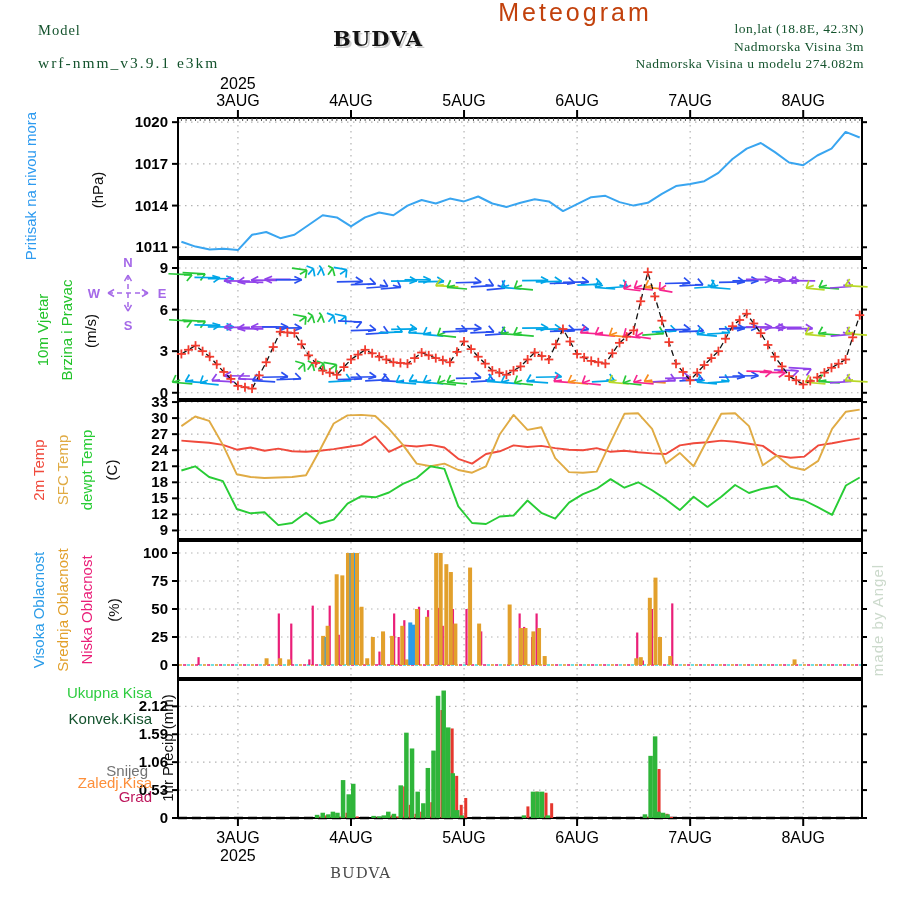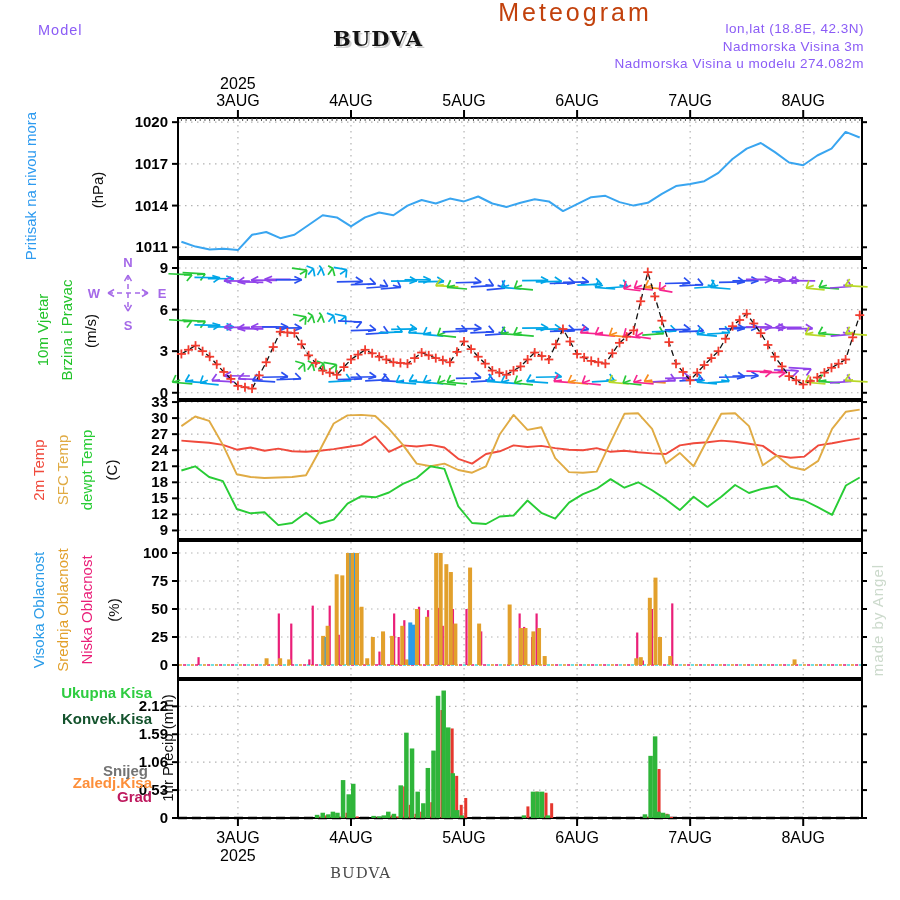--- a/index.html
+++ b/index.html
@@ -4,29 +4,29 @@
 <style>
   html,body{margin:0;padding:0;background:#fff;}
   .stage{position:relative;width:900px;height:900px;background:#fff;overflow:hidden;
          font-family:"Liberation Sans",sans-serif;}
   .stage svg{position:absolute;left:0;top:0;}
   .txt{position:absolute;white-space:nowrap;}
   .ctr{transform:translate(-50%,-50%);}
   .rot{transform:translate(-50%,-50%) rotate(-90deg);}
   .rt{text-align:center;}
   .hdr-meteogram{font-size:25px;letter-spacing:3px;color:#c2410c;}
-  .hdr-purple{color:#8b5cf6;}
+  .hdr-purple{color:#14532d;font-family:Liberation Serif, serif;}
   .hdr-model{font-size:14.5px;letter-spacing:1px;}
   .hdr-model-value{font-size:15.5px;letter-spacing:2px;}
   .hdr-right{font-size:13.5px;letter-spacing:0.5px;}
   .hdr-station{font-family:"DejaVu Serif","Liberation Serif",serif;font-size:21px;font-weight:bold;
                letter-spacing:1px;color:#141414;text-shadow:2px 2px 0 #cfcfcf;}
   .plabel{font-size:15px;}
   .punit{font-size:15px;color:#111;}
-  .legend{font-size:15px;font-weight:bold;}
+  .legend{font-size:15px;}
   .watermark{font-size:15px;color:#ccdacc;letter-spacing:1px;}
   .footer-station{font-family:"DejaVu Serif","Liberation Serif",serif;font-size:15px;
                   letter-spacing:1px;color:#4a4a4a;}
 </style>
 </head>
 <body>
 
 <div class="stage">
   <svg id="fig" width="900" height="900" viewBox="0 0 900 900">
       <g>
@@ -1201,20 +1201,21 @@
           <rect x="660.7793388429754" y="812.7328244274809" width="4.5" height="5.267175572519136" fill="#2fb53a"></rect>
           <rect x="665.4793388429755" y="813.7862595419847" width="3" height="4.213740458015309" fill="#e5372e"></rect>
           <rect x="665.3016528925621" y="814.3129770992366" width="4.5" height="3.6870229007633952" fill="#2fb53a"></rect>
           <rect x="670.0016528925621" y="816.9465648854962" width="3" height="1.0534351145038272" fill="#e5372e"></rect>
         </g>
       </g>
     </svg>
 
   <div class="txt ctr hdr-meteogram" style="left:575px;top:12px;">Meteogram</div>
   <div class="txt hdr-purple hdr-model" style="left:38px;top:22px;">Model</div>
+  <div class="txt hdr-purple hdr-model-value" style="left:38px;top:54px;">wrf-nmm_v3.9.1 e3km</div>
   <div class="txt ctr hdr-station" style="left:378px;top:38px;">BUDVA</div>
   <div class="txt rt hdr-purple hdr-right" style="right:36px;top:21px;">lon,lat (18.8E, 42.3N)</div>
   <div class="txt rt hdr-purple hdr-right" style="right:36px;top:39px;">Nadmorska Visina 3m</div>
   <div class="txt rt hdr-purple hdr-right" style="right:36px;top:56px;margin-left:8px;">Nadmorska Visina u modelu 274.082m</div>
 
   <div class="txt rot plabel" style="left:30px;top:186px;color:#2e9bf0;">Pritisak na nivou mora</div>
   <div class="txt rot punit" style="left:97px;top:190px;">(hPa)</div>
 
   <div class="txt rot plabel" style="left:42px;top:330px;color:#22c32a;">10m Vjetar</div>
   <div class="txt rot plabel" style="left:66px;top:330px;color:#22c32a;">Brzina i Pravac</div>

